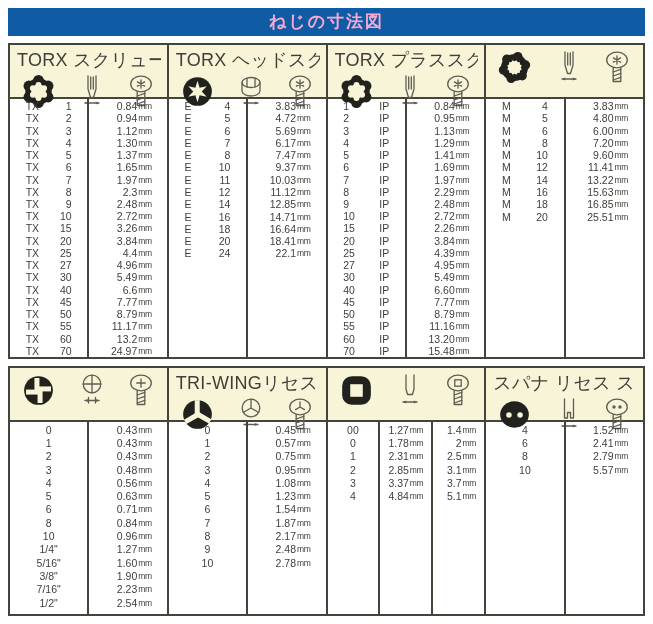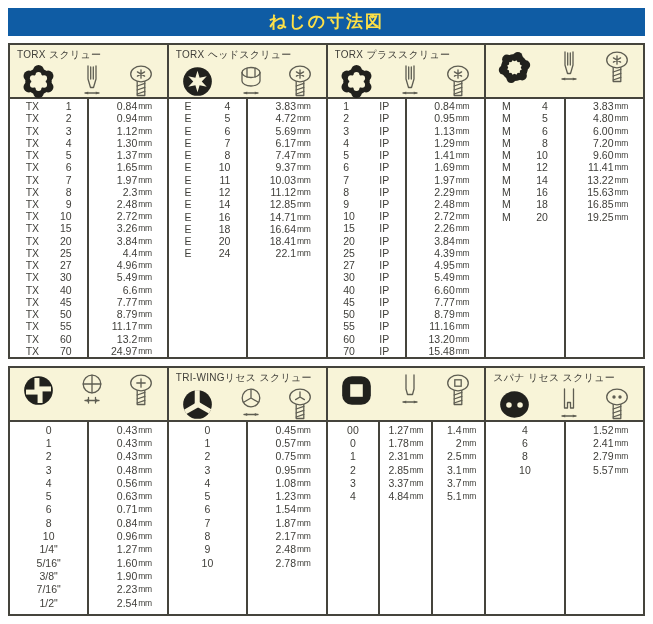--- a/index.html
+++ b/index.html
@@ -3,28 +3,28 @@
 <meta charset="utf-8">
 <style>
   *{box-sizing:border-box}
   html,body{margin:0;padding:0}
   body{
     width:653px;height:624px;background:#fff;overflow:hidden;
     font-family:"Liberation Sans",sans-serif;color:var(--text,#3f3e39);
   }
   .title-bar{
     margin:8px 8px 7px;height:28px;line-height:28px;
-    background:var(--blue,#0f5ca4);color:#fde047;text-align:center;
+    background:var(--blue,#0f5ca4);color:#f9a8d4;text-align:center;
     font-size:17px;font-weight:bold;letter-spacing:2px;
   }
   .grid{margin:0 8px 7px;border:2px solid var(--border,#45443c);display:flex;align-items:stretch;background:#fff}
   .col{flex:1 1 0;min-width:0}
   .col + .col{border-left:2px solid var(--border,#45443c)}
   .hdr{background:var(--cream,#f8f4d8);border-bottom:2px solid var(--border,#45443c);height:54px;padding:3px 6px 0 7px}
-  .hdr-title{font-size:10px;letter-spacing:.3px;white-space:nowrap;overflow:hidden}
+  .hdr-title{font-size:18px;letter-spacing:.3px;white-space:nowrap;overflow:hidden}
   .icons{display:flex;align-items:center;justify-content:space-between;height:38px;padding:0 7px 0 3px}
   .icons .icon{display:flex;align-items:center}
   .body{display:flex;align-items:stretch}
   .grid.top .body{height:258px}
   .grid.bottom .body{height:192px}
   .subcol{flex:1 1 0;min-width:0;display:flex;flex-direction:column;align-items:center;padding-top:1px}
   .subcol + .subcol{border-left:2px solid var(--border,#45443c)}
   .cell{display:flex;align-items:center;justify-content:center;font-size:10.5px;white-space:nowrap}
   .grid.top .cell{height:12.28px}
   .grid.bottom .cell{height:13.3px}
@@ -860,21 +860,21 @@
           </div>
           <div class="cell">
             <span class="num">15.63</span>
             <span class="unit">mm</span>
           </div>
           <div class="cell">
             <span class="num">16.85</span>
             <span class="unit">mm</span>
           </div>
           <div class="cell">
-            <span class="num">19.25</span>
+            <span class="num">25.51</span>
             <span class="unit">mm</span>
           </div>
         </div>
       </div>
     </div>
   </div>
 <div class="grid bottom" id="grid-bottom">
     <div class="col">
       <div class="hdr">
         <div class="icons">

